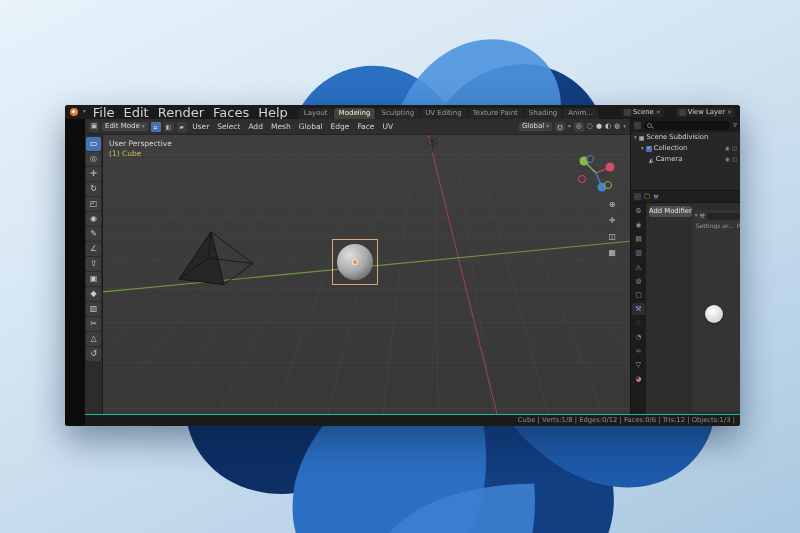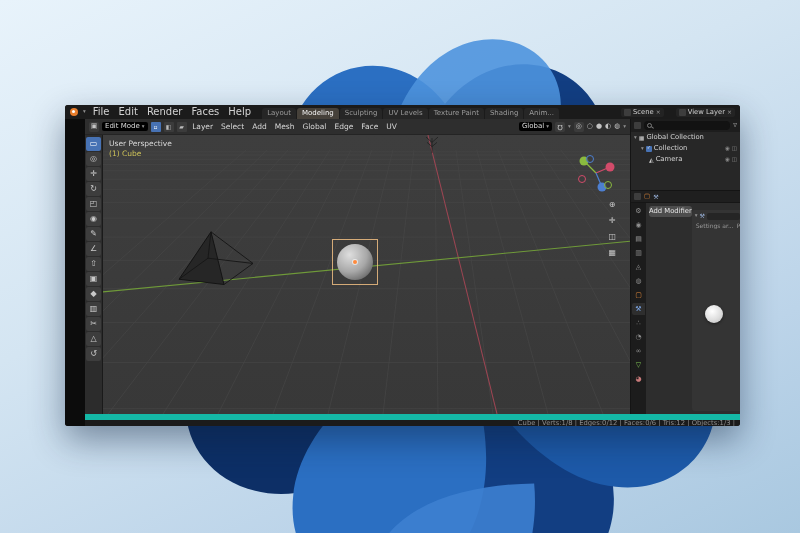--- a/index.html
+++ b/index.html
@@ -8,41 +8,41 @@
   .desktop{position:relative;width:800px;height:533px;overflow:hidden}
   .bloom{position:absolute;left:0;top:0}
 
   
   .bwin{position:absolute;left:65px;top:105px;width:675px;height:321px;background:#1f1f1f;border-radius:3px;
         box-shadow:0 14px 34px rgba(10,30,60,.45);color:#c9c9c9;font-size:7px;line-height:1;overflow:hidden;
         display:flex;flex-direction:column}
   .menubar{height:14px;background:#1b1b1b;display:flex;align-items:center;padding:0 5px;gap:5px;flex:0 0 auto}
   .logo{width:8px;height:8px;border-radius:50%;background:#e87d2c;position:relative;flex:0 0 auto}
   .logo::after{content:"";position:absolute;left:2px;top:2px;width:3px;height:3px;border-radius:50%;background:#fff}
-  .menu{color:#d2d2d2;font-size:10px;padding:0 2px;white-space:nowrap}
+  .menu{color:#d2d2d2;font-size:13px;padding:0 2px;white-space:nowrap}
   .tabs{display:flex;gap:1px;margin-left:4px;height:100%;align-items:flex-end}
   .tab{padding:2px 5px;color:#9b9b9b;font-size:7px;background:#262626;border-radius:3px 3px 0 0;white-space:nowrap}
   .tab.active{background:#46413a;color:#f2f2f2}
   .mbright{margin-left:auto;display:flex;align-items:center;gap:12px}
   .mbgroup{display:flex;align-items:center;gap:2px;background:#232323;border-radius:2px;padding:1px 3px}
   .mblabel{font-size:6.8px;color:#d0d0d0;white-space:nowrap}
   .sq{width:7px;height:7px;background:#3d3d3d;border-radius:1px;display:inline-block;flex:0 0 auto}
   .xico{color:#9a9a9a;font-size:6px}
   .chev{color:#8f8f8f;font-size:5.5px}
 
   .body{flex:1;display:flex;min-height:0}
   .strip{width:20px;background:#0c0c0c;flex:0 0 auto}
   .inner{flex:1;display:flex;flex-direction:column;min-width:0}
   .mainrow{flex:1;display:flex;min-height:0}
   .center{flex:1;display:flex;flex-direction:column;min-width:0}
 
   .h2row{height:16px;background:#2e2e2e;border-bottom:1px solid #242424;display:flex;align-items:center;gap:3px;padding:0 4px}
   .ibox{width:10px;height:10px;display:flex;align-items:center;justify-content:center;background:#3b3b3b;border-radius:2px;color:#c5c5c5;font-size:7px;flex:0 0 auto}
   .magnet{transform:rotate(180deg)}
-  .dd{display:flex;align-items:center;gap:2px;background:#000000;border-radius:2px;padding:1px 3px;color:#ddd;font-size:7px;white-space:nowrap}
+  .dd{display:flex;align-items:center;gap:2px;background:#404040;border-radius:2px;padding:1px 3px;color:#ddd;font-size:7px;white-space:nowrap}
   .selmode{width:10px;height:10px;background:#3b3b3b;display:flex;align-items:center;justify-content:center;font-size:6px;color:#bbb;border-radius:1px}
   .selmode.active{background:var(--accent);color:#fff}
   .hmenu{color:#d8d8d8;font-size:7.5px;padding:0 2.5px;white-space:nowrap}
   .spacer{flex:1}
   .shade{font-size:7px;color:#c3c3c3}
 
   .h3row{height:14px;background:#252525;display:flex;align-items:center;gap:3px;padding:0 5px;border-bottom:1px solid #161616}
   .h3row .sq{background:#3a3a3a}
 
   .viewrow{flex:1;display:flex;min-height:0}
@@ -101,21 +101,21 @@
   .segbtn{flex:1;height:10px;display:flex;align-items:center;justify-content:center;background:#515151;color:#ddd;font-size:6px;overflow:hidden;white-space:nowrap;text-overflow:ellipsis;padding:0 2px;min-width:0}
   .segbtn:first-child{border-radius:3px 0 0 3px}
   .segbtn:last-child{border-radius:0 3px 3px 0;margin-left:1px}
   .segbtn.active{background:var(--accent);color:#fff}
   .prow{display:flex;align-items:center;gap:3px;padding:0 3px;height:10px;flex:0 0 auto}
   .plabel{color:#c3c3c3;font-size:6.3px;white-space:nowrap;overflow:hidden;text-overflow:ellipsis;width:34px}
   .plabel.grow{flex:1;width:auto}
   .pfield{flex:1;height:8px;background:#545454;border-radius:2px;color:#eee;font-size:6px;display:flex;align-items:center;justify-content:center;min-width:0}
   .cbx{width:7px;height:7px;border-radius:1px;background:var(--accent);color:#fff;font-size:5px;display:flex;align-items:center;justify-content:center;flex:0 0 auto}
 
-  .statusbar{height:12px;background:#1b1b1b;display:flex;align-items:center;justify-content:flex-end;padding:0 5px;border-top:6px solid #14b8a6;flex:0 0 auto}
+  .statusbar{height:12px;background:#1b1b1b;display:flex;align-items:center;justify-content:flex-end;padding:0 5px;border-top:1px solid #14b8a6;flex:0 0 auto}
   .stats{color:#8d8d8d;font-size:6.8px;white-space:nowrap}
 
   .cursor{position:absolute;left:640px;top:200px;width:18px;height:18px;border-radius:50%;z-index:5;
           background:radial-gradient(circle at 40% 35%,#ffffff,#dedede 55%,#b9b9b9);box-shadow:0 1px 3px rgba(0,0,0,.45)}
 </style>
 </head>
 <body>
 
 <div class="desktop">
 
@@ -145,21 +145,21 @@
       <span class="chev">▾</span>
       <span class="menu">File</span>
       <span class="menu">Edit</span>
       <span class="menu">Render</span>
       <span class="menu">Faces</span>
       <span class="menu">Help</span>
       <div class="tabs">
         <span class="tab">Layout</span>
         <span class="tab active">Modeling</span>
         <span class="tab">Sculpting</span>
-        <span class="tab">UV Levels</span>
+        <span class="tab">UV Editing</span>
         <span class="tab">Texture Paint</span>
         <span class="tab">Shading</span>
         <span class="tab">Anim...</span>
       </div>
       <div class="mbright">
         <span class="mbgroup">
           <span class="sq"></span>
           <span class="mblabel">Scene</span>
           <span class="xico">×</span>
         </span>
@@ -181,21 +181,21 @@
 
             <div class="h2row">
               <span class="ibox">▣</span>
               <span class="dd">
                 <span>Edit Mode</span>
                 <span class="chev">▾</span>
               </span>
               <span class="selmode active">▫</span>
               <span class="selmode">◧</span>
               <span class="selmode">▰</span>
-              <span class="hmenu">Layer</span>
+              <span class="hmenu">User</span>
               <span class="hmenu">Select</span>
               <span class="hmenu">Add</span>
               <span class="hmenu">Mesh</span>
               <span class="hmenu">Global</span>
               <span class="hmenu">Edge</span>
               <span class="hmenu">Face</span>
               <span class="hmenu">UV</span>
               <span class="spacer"></span>
               <span class="dd">
                 <span>Global</span>
@@ -311,21 +311,21 @@
               <div class="olhead">
                 <span class="sq"></span>
                 <div class="search">
                   <span class="search-ic"></span>
                 </div>
                 <span class="chev">∇</span>
               </div>
               <div class="olrow">
                 <span class="chev">▾</span>
                 <span class="olicon">▦</span>
-                <span>Global Collection</span>
+                <span>Scene Subdivision</span>
               </div>
               <div class="olrow indent1">
                 <span class="chev">▾</span>
                 <span class="olcb">✓</span>
                 <span>Collection</span>
                 <span class="right">
                   <span>◉</span>
                   <span>◫</span>
                 </span>
               </div>

